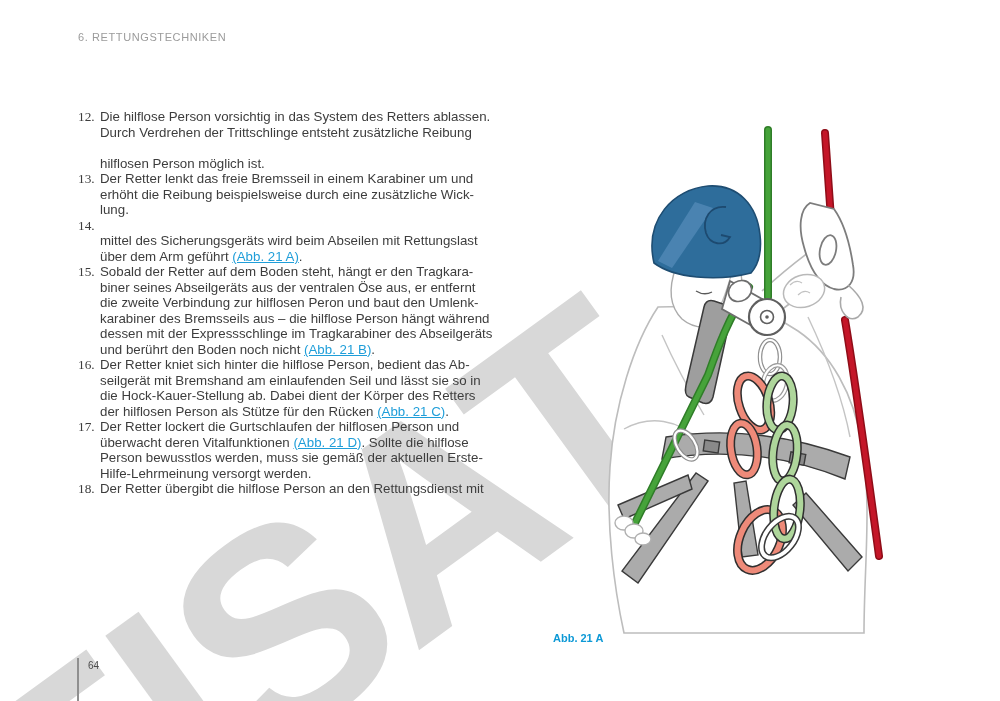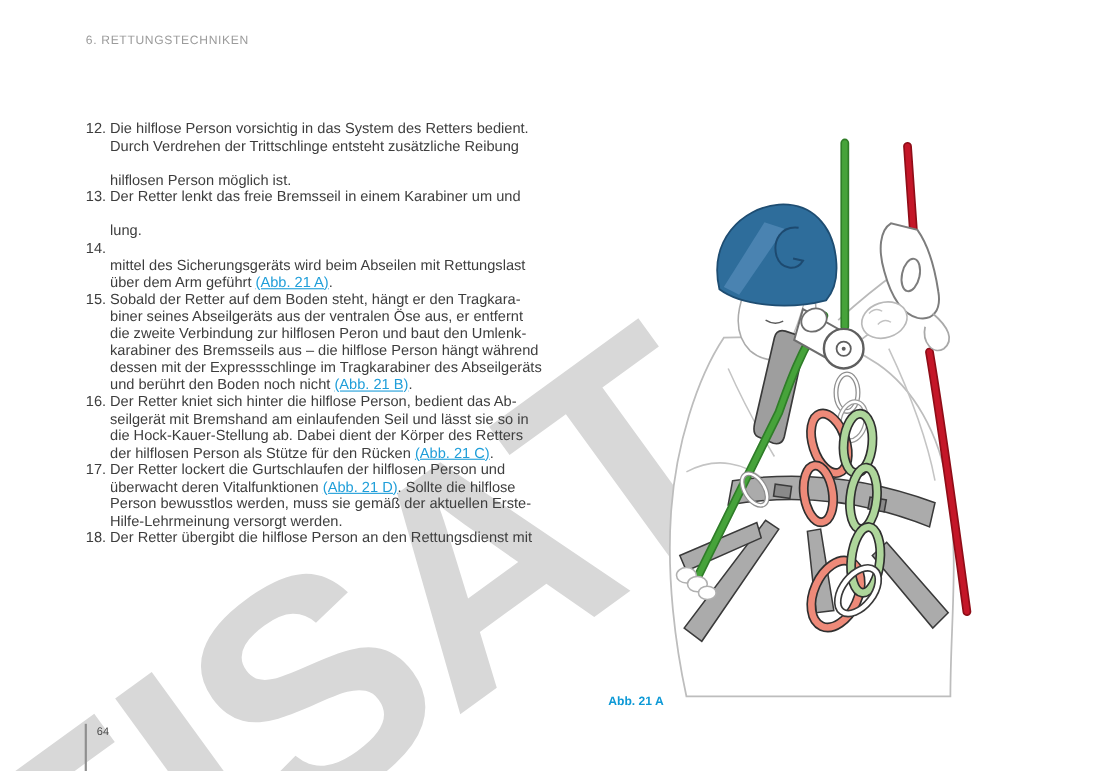--- a/index.html
+++ b/index.html
@@ -18,21 +18,21 @@
   .header{
     position:absolute;left:78px;top:31px;z-index:2;
     font-size:11px;letter-spacing:0.6px;color:#9b9b9b;
   }
   
   .list{
     position:absolute;left:78px;top:109px;width:430px;z-index:2;
     font-size:13.3px;line-height:15.5px;color:#3d3d3d;
   }
   .list-item{position:relative;padding-left:22px;}
-  .list-item .num{position:absolute;left:0;top:0;}
+  .list-item .num{position:absolute;left:0;top:0;font-family:Liberation Serif, serif;}
   .ref{color:#1f9ed9;text-decoration:underline;}
   
   .figure-svg{position:absolute;left:558px;top:85px;z-index:1;}
   .caption{
     position:absolute;left:553px;top:632px;z-index:2;
     font-size:11px;font-weight:bold;color:#0d99d6;
   }
   
   .footer-rule{
     position:absolute;left:77px;top:658px;width:2px;height:43px;
@@ -46,22 +46,22 @@
 </head>
 <body>
 
 <div class="page">
 
   <div class="watermark">FISAT</div>
 
   <div class="header">6. RETTUNGSTECHNIKEN</div>
 
   <div class="list">
-      <div class="list-item"><span class="num">12.</span><span class="txt"><span>Die hilflose Person vorsichtig in das System des Retters bedient.</span><br><span>Durch Verdrehen der Trittschlinge entsteht zusätzliche Reibung</span><br><br><span>hilflosen Person möglich ist.</span></span></div>
-      <div class="list-item"><span class="num">13.</span><span class="txt"><span>Der Retter lenkt das freie Bremsseil in einem Karabiner um und</span><br><br><span>lung.</span></span></div>
+      <div class="list-item"><span class="num">12.</span><span class="txt"><span>Die hilflose Person vorsichtig in das System des Retters ablassen.</span><br><span>Durch Verdrehen der Trittschlinge entsteht zusätzliche Reibung</span><br><br><span>hilflosen Person möglich ist.</span></span></div>
+      <div class="list-item"><span class="num">13.</span><span class="txt"><span>Der Retter lenkt das freie Bremsseil in einem Karabiner um und</span><br><span>erhöht die Reibung beispielsweise durch eine zusätzliche Wick-</span><br><span>lung.</span></span></div>
       <div class="list-item"><span class="num">14.</span><span class="txt"><br><span>mittel des Sicherungsgeräts wird beim Abseilen mit Rettungslast</span><br><span>über dem Arm geführt </span><span class="ref">(Abb. 21 A)</span><span>.</span></span></div>
       <div class="list-item"><span class="num">15.</span><span class="txt"><span>Sobald der Retter auf dem Boden steht, hängt er den Tragkara-</span><br><span>biner seines Abseilgeräts aus der ventralen Öse aus, er entfernt</span><br><span>die zweite Verbindung zur hilflosen Peron und baut den Umlenk-</span><br><span>karabiner des Bremsseils aus – die hilflose Person hängt während</span><br><span>dessen mit der Expressschlinge im Tragkarabiner des Abseilgeräts</span><br><span>und berührt den Boden noch nicht </span><span class="ref">(Abb. 21 B)</span><span>.</span></span></div>
       <div class="list-item"><span class="num">16.</span><span class="txt"><span>Der Retter kniet sich hinter die hilflose Person, bedient das Ab-</span><br><span>seilgerät mit Bremshand am einlaufenden Seil und lässt sie so in</span><br><span>die Hock-Kauer-Stellung ab. Dabei dient der Körper des Retters</span><br><span>der hilflosen Person als Stütze für den Rücken </span><span class="ref">(Abb. 21 C)</span><span>.</span></span></div>
       <div class="list-item"><span class="num">17.</span><span class="txt"><span>Der Retter lockert die Gurtschlaufen der hilflosen Person und</span><br><span>überwacht deren Vitalfunktionen </span><span class="ref">(Abb. 21 D)</span><span>. Sollte die hilflose</span><br><span>Person bewusstlos werden, muss sie gemäß der aktuellen Erste-</span><br><span>Hilfe-Lehrmeinung versorgt werden.</span></span></div>
       <div class="list-item"><span class="num">18.</span><span class="txt"><span>Der Retter übergibt die hilflose Person an den Rettungsdienst mit</span><br></span></div>
     </div>
 
   <svg class="figure-svg" width="442" height="550" viewBox="0 0 442 550">
 
     <g>

